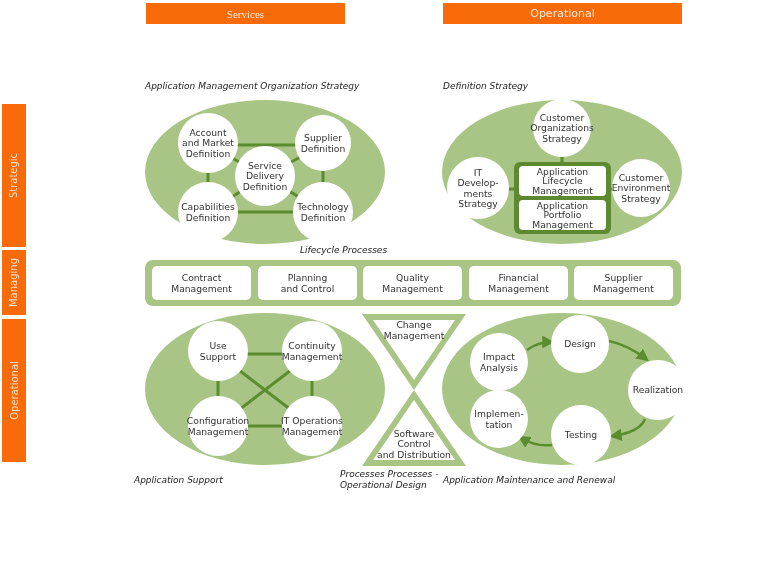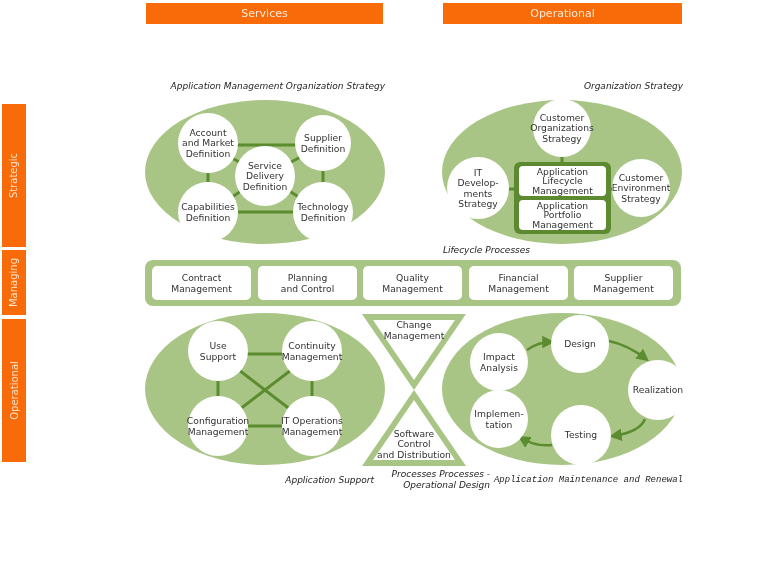--- a/index.html
+++ b/index.html
@@ -1,48 +1,48 @@
 <!DOCTYPE html>
 <html><head>
 <meta charset="utf-8">
 <style>
   html, body { margin:0; padding:0; background:#ffffff; }
   body { width:775px; height:569px; position:relative; overflow:hidden; font-family:"DejaVu Sans", sans-serif; }
   .hdr { position:absolute; top:3px; height:21px; background:#f96a08; color:#ffe9d8; font-size:11px; display:flex; align-items:center; justify-content:center; }
   .side { position:absolute; left:2px; width:24px; background:#f96a08; color:#ffe3cc; font-size:10px; display:flex; align-items:center; justify-content:center; }
   .side span { transform:rotate(-90deg); white-space:nowrap; display:block; }
-  .caption { position:absolute; font-style:italic; font-size:9px; color:#222; text-align:right; white-space:nowrap; line-height:11px; }
+  .caption { position:absolute; font-style:italic; font-size:9px; color:#222; text-align:left; white-space:nowrap; line-height:11px; }
   svg { position:absolute; left:0; top:0; }
   .nodetext { font-size:9.2px; fill:#333; font-family:"DejaVu Sans", sans-serif; text-anchor:middle; }
 </style>
 </head>
 <body>
 
-<div class="hdr" style="left:146px;width:237px;">Services</div>
+<div class="hdr" style="left:146px;width:199px;font-family:Liberation Serif, serif;">Services</div>
 <div class="hdr" style="left:443px;width:239px;">Operational</div>
 
 <div class="side" style="top:104px;height:143px;">
     <span>Strategic</span>
   </div>
 <div class="side" style="top:250px;height:65px;">
     <span>Managing</span>
   </div>
 <div class="side" style="top:319px;height:143px;">
     <span>Operational</span>
   </div>
 
 <div class="caption" style="left:145px;width:240px;top:81px;">Application Management Organization Strategy</div>
-<div class="caption" style="left:443px;width:240px;top:81px;">Organization Strategy</div>
+<div class="caption" style="left:443px;width:240px;top:81px;">Definition Strategy</div>
 <div class="caption" style="left:300px;width:230px;top:245px;">Lifecycle Processes</div>
 <div class="caption" style="left:134px;width:240px;top:475px;">Application Support</div>
 <div class="caption" style="left:340px;width:150px;top:469px;">
   <div>Processes Processes -</div>
   <div>Operational Design</div>
 </div>
-<div class="caption" style="left:443px;width:240px;top:475px;font-family:Liberation Mono, monospace;">Application Maintenance and Renewal</div>
+<div class="caption" style="left:443px;width:240px;top:475px;">Application Maintenance and Renewal</div>
 
 <svg width="775" height="569" xmlns="http://www.w3.org/2000/svg">
   <defs>
     <marker id="arr" viewBox="0 0 10 10" refX="7" refY="5" markerWidth="5" markerHeight="5" orient="auto">
       <path d="M0,0 L10,5 L0,10 z" fill="#5b8c2f"></path>
     </marker>
   </defs>
 
   <g>
     <ellipse cx="265" cy="172" rx="120" ry="72" fill="#a8c585"></ellipse>

